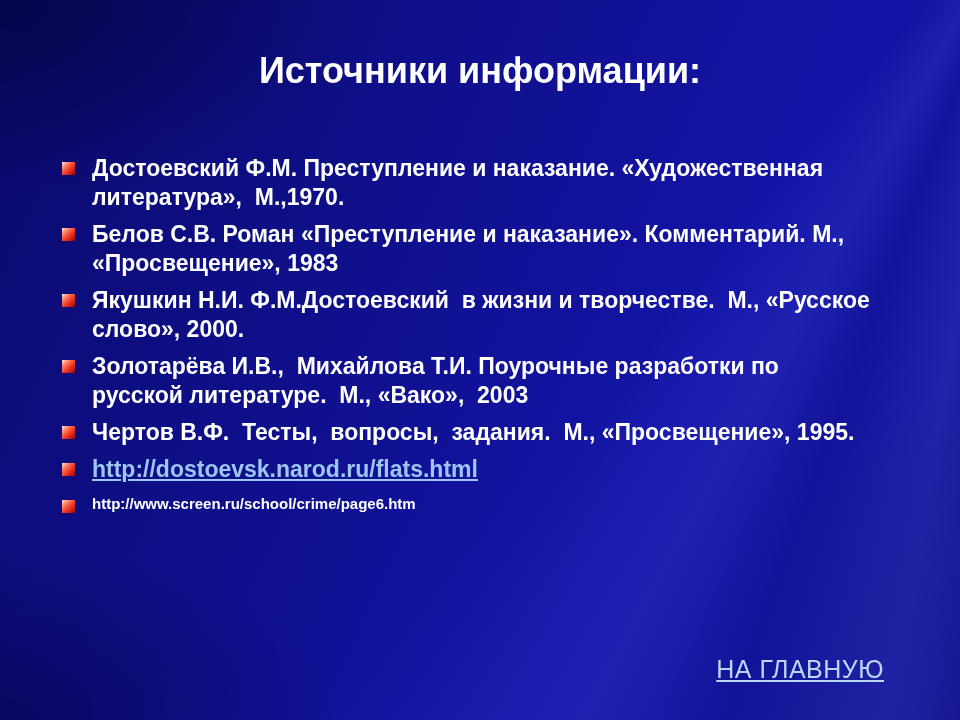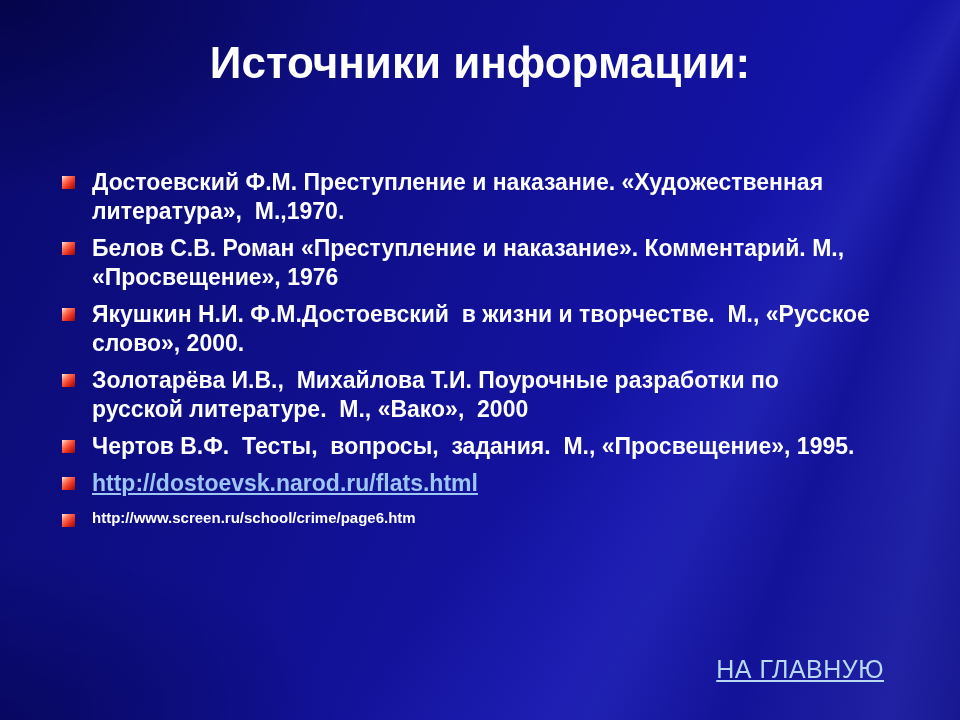--- a/index.html
+++ b/index.html
@@ -22,32 +22,32 @@
         rgba(25,25,130,0.18) 14deg,
         rgba(100,110,245,0.30) 22deg,
         rgba(20,20,120,0.12) 30deg,
         rgba(90,100,240,0.22) 40deg,
         rgba(30,30,140,0.10) 50deg,
         rgba(85,95,235,0.18) 58deg,
         rgba(90,100,235,0)   70deg),
       linear-gradient(115deg, #0a0a6e 0%, #10108f 40%, #1414a8 68%, #0e0e86 100%);
   }
   .title {
-    margin: 0;
+    margin: 12px;
     padding-top: 38px;
     text-align: center;
     color: #ffffff;
-    font-size: 44px;
+    font-size: 36px;
     font-weight: bold;
     letter-spacing: 0px;
   }
   .ref-list {
     position: absolute;
     left: 62px;
-    top: 168px;
+    top: 154px;
     width: 860px;
   }
   .ref-item {
     display: flex;
     align-items: flex-start;
     margin-bottom: 8px;
   }
   .bullet {
     flex: none;
     width: 13px;
@@ -94,34 +94,34 @@
 
     <div class="ref-item">
       <span class="bullet"></span>
       <span class="ref-text">Достоевский Ф.М. Преступление и наказание. «Художественная
 литература»,  М.,1970.</span>
     </div>
 
     <div class="ref-item">
       <span class="bullet"></span>
       <span class="ref-text">Белов С.В. Роман «Преступление и наказание». Комментарий. М.,
-«Просвещение», 1976</span>
+«Просвещение», 1983</span>
     </div>
 
     <div class="ref-item">
       <span class="bullet"></span>
       <span class="ref-text">Якушкин Н.И. Ф.М.Достоевский  в жизни и творчестве.  М., «Русское
 слово», 2000.</span>
     </div>
 
 
     <div class="ref-item">
       <span class="bullet"></span>
       <span class="ref-text">Золотарёва И.В.,  Михайлова Т.И. Поурочные разработки по
-русской литературе.  М., «Вако»,  2000</span>
+русской литературе.  М., «Вако»,  2003</span>
     </div>
 
     <div class="ref-item">
       <span class="bullet"></span>
       <span class="ref-text">Чертов В.Ф.  Тесты,  вопросы,  задания.  М., «Просвещение», 1995.</span>
     </div>
 
     <div class="ref-item">
       <span class="bullet"></span>
       <a class="ref-text" href="#">http://dostoevsk.narod.ru/flats.html</a>

